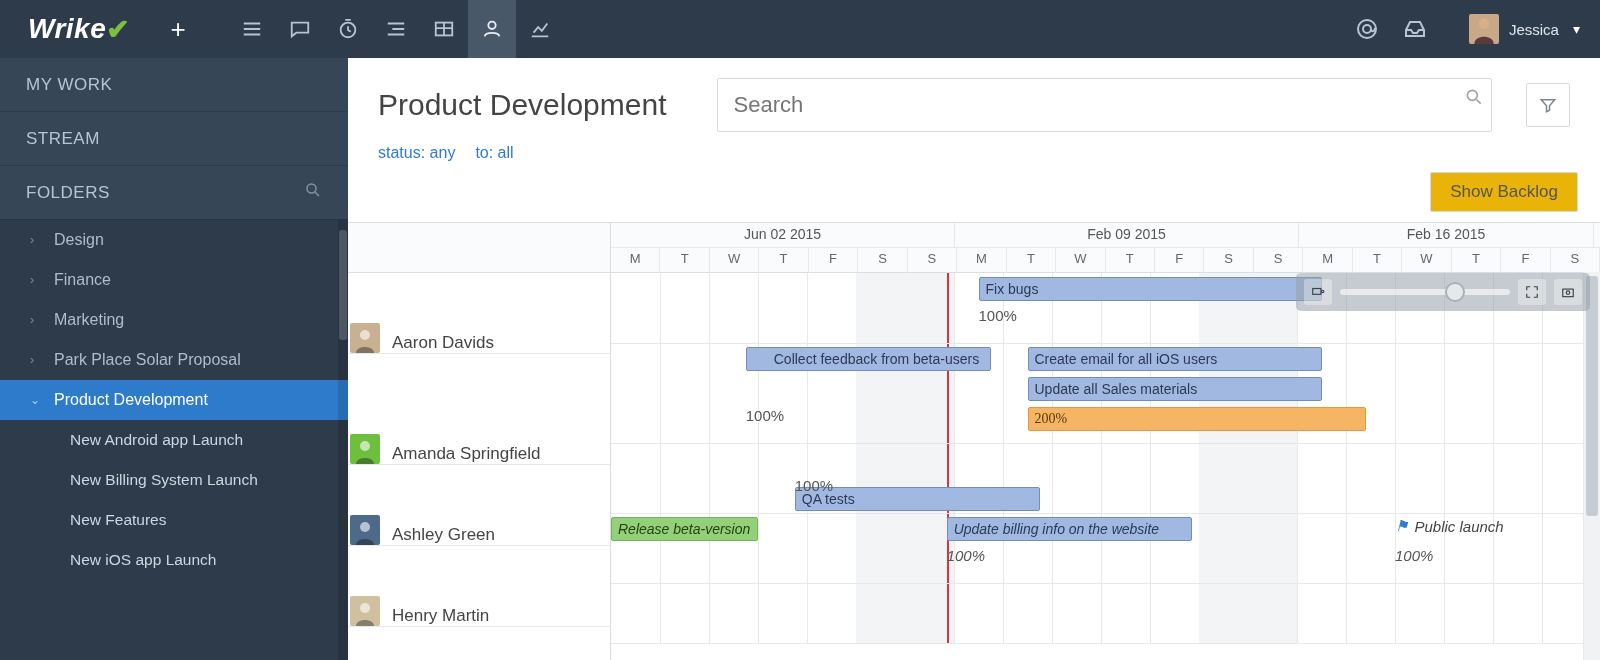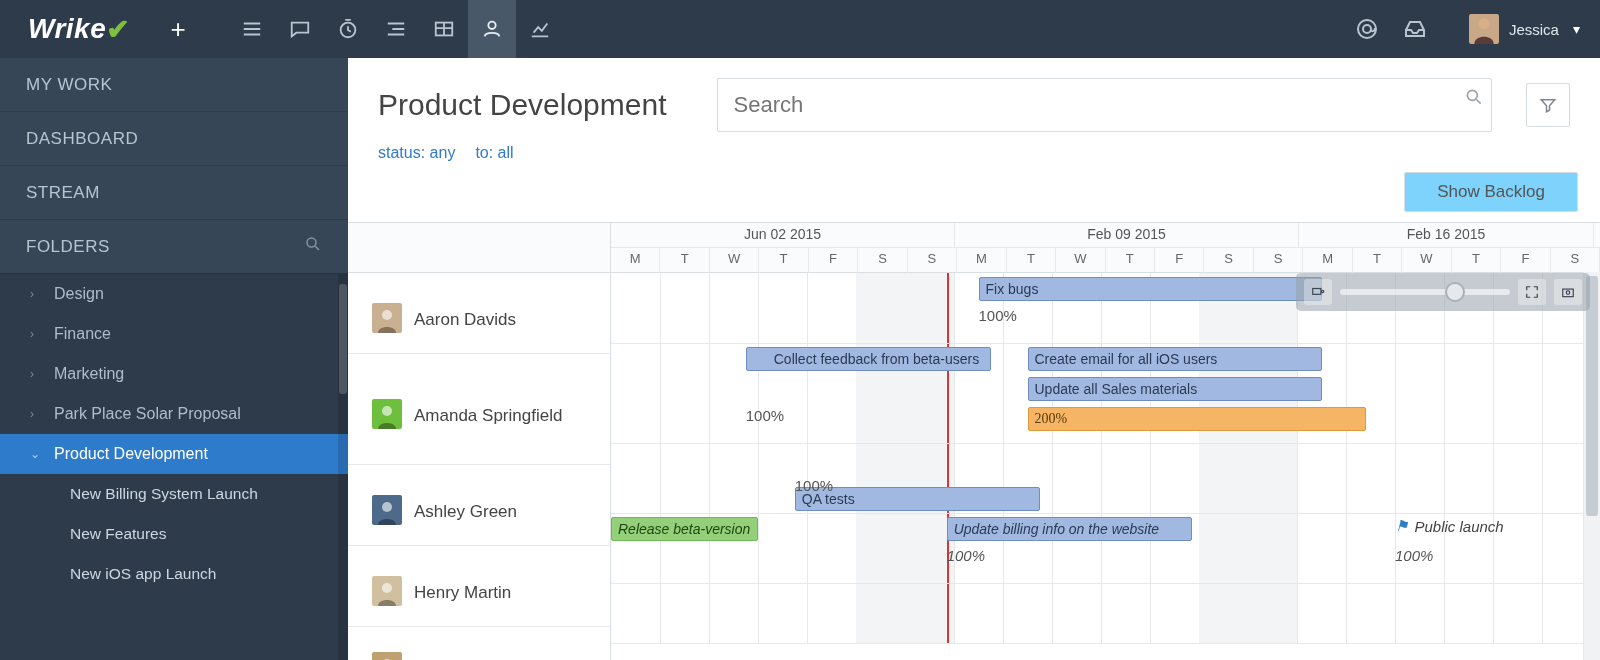--- a/index.html
+++ b/index.html
@@ -53,25 +53,25 @@
   .main-header{padding:20px 30px 6px 30px}
   .title-row{display:flex;align-items:center;gap:20px}
   .page-title{font-size:30px;color:#444;font-weight:400}
   .search-wrap{flex:1;margin-left:30px;position:relative}
   .search-input{width:100%;height:54px;border:1px solid #d5dbe0;padding:0 20px 0 16px;font-size:22px;color:#777;border-radius:2px;box-sizing:border-box}
   .search-btn{position:absolute;right:8px;top:9px;color:#9aa3ab;cursor:pointer}
   .filter-btn{width:42px;height:42px;border:1px solid #d5dbe0;margin-left:14px;display:flex;align-items:center;justify-content:center;border-radius:2px;cursor:pointer;color:#7f878e}
   .filters-row{margin-top:12px;display:flex;gap:20px;font-size:16px}
   .filter-chip{color:var(--link);cursor:pointer}
   .backlog-row{display:flex;justify-content:flex-end;padding:4px 22px 10px 0}
-  .backlog-btn{height:40px;padding:0 32px;border:1px solid #d5dbe0;background:#7dd3fc;font-size:17px;cursor:pointer;border-radius:2px;color:#555}
+  .backlog-btn{height:40px;padding:0 19px;border:1px solid #d5dbe0;background:#eab308;font-size:17px;cursor:pointer;border-radius:2px;color:#555}
   .gantt{flex:1;display:flex;border-top:1px solid var(--border);position:relative;overflow:hidden}
   .names-col{width:262px;border-right:1px solid var(--border);flex-shrink:0}
   .names-header{height:49px;border-bottom:1px solid var(--border);background:#fafbfc}
-  .person-row{display:flex;align-items:center;padding:10px 0 0 24px;gap:12px;border-bottom:1px solid var(--grid-line)}
+  .person-row{display:flex;align-items:flex-end;padding:10px 0 0 2px;gap:12px;border-bottom:1px solid var(--grid-line)}
   .person-av{width:30px;height:30px;border-radius:2px;flex-shrink:0;display:flex;align-items:flex-end;justify-content:center;overflow:hidden}
   .person-name{font-size:17px;color:#444;padding-top:4px}
   .timeline{flex:1;position:relative;overflow:hidden}
   .tl-header{height:49px;border-bottom:1px solid var(--border);background:#fafbfc;position:relative}
   .week-labels{height:24px;display:flex;border-bottom:1px solid var(--grid-line)}
   .week-label{text-align:center;font-size:14px;color:#555;border-right:1px solid var(--grid-line);padding-top:3px}
   .day-labels{height:25px;display:flex}
   .day-label{text-align:center;font-size:13px;color:#666;border-right:1px solid var(--grid-line);padding-top:3px}
   .tl-body{position:relative}
   .grid{position:absolute;inset:0}
@@ -166,21 +166,20 @@
         </div>
       <span class="user-name">Jessica</span>
       <span class="caret-down">▾</span>
     </div>
   </div>
 </div>
 
 <div class="shell">
   <div class="sidebar">
     <div class="side-item">MY WORK</div>
-    <div class="side-item">DASHBOARD</div>
     <div class="side-item">STREAM</div>
     <div class="side-item folders">
       <span>FOLDERS</span>
       <span class="search-icon"><svg width="18" height="18" viewBox="0 0 24 24" fill="none" stroke="currentColor" stroke-width="2">
             <circle cx="10" cy="10" r="6"></circle>
             <path d="M20 20l-5-5"></path>
           </svg></span>
     </div>
     <div class="folder-list" id="folder-list">
       <div class="side-scroll">
@@ -198,20 +197,23 @@
           <span class="chev">›</span>
           <span>Marketing</span>
         </div>
         <div class="folder">
           <span class="chev">›</span>
           <span>Park Place Solar Proposal</span>
         </div>
         <div class="folder selected">
           <span class="chev">⌄</span>
           <span>Product Development</span>
+        </div>
+        <div class="folder child">
+          <span>New Android app Launch</span>
         </div>
         <div class="folder child">
           <span>New Billing System Launch</span>
         </div>
         <div class="folder child">
           <span>New Features</span>
         </div>
         <div class="folder child">
           <span>New iOS app Launch</span>
         </div>

